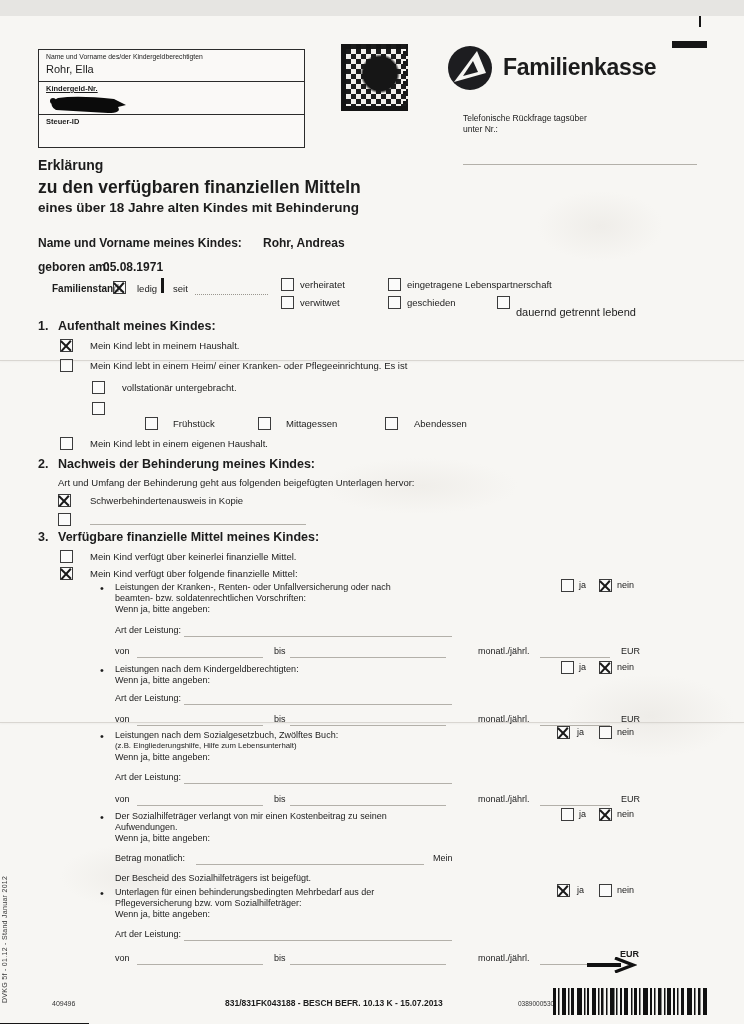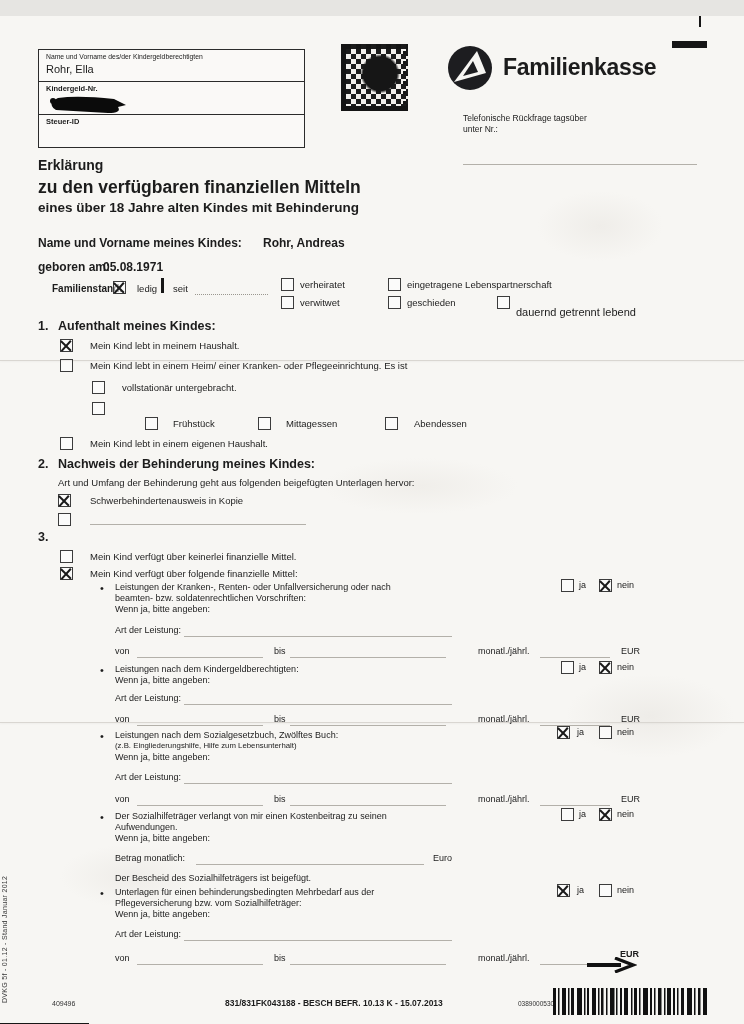--- a/index.html
+++ b/index.html
@@ -48,21 +48,21 @@
 
   <div class="fold" style="top:344px;"></div>
   <div class="fold" style="top:706px;"></div>
 
   <div class="infobox">
     <div class="div" style="top:31px;"></div>
     <div class="div" style="top:64px;"></div>
   </div>
   <div class="t" style="left:46px;top:37px;font-size:6.8px;">Name und Vorname des/der Kindergeldberechtigten</div>
   <div class="t" style="left:46px;top:47px;font-size:11px;">Rohr, Ella</div>
-  <div class="t" style="left:46px;top:68px;font-size:7.5px;font-weight:600;">Kindergeld-Nr.</div>
+  <div class="t" style="left:46px;top:68px;font-size:7.5px;font-weight:600;text-decoration:underline;">Kindergeld-Nr.</div>
   <svg style="position:absolute;left:48px;top:77px;" width="90" height="22" viewBox="0 0 90 22">
     <path d="M4 8 Q2 14 8 17 L60 20 Q74 20 70 14 L78 12 L66 6 Q30 2 10 5 Z" fill="#0b0b0b"></path>
     <circle cx="5" cy="8" r="3" fill="#0b0b0b"></circle>
   </svg>
   <div class="t" style="left:46px;top:101px;font-size:7.5px;font-weight:600;">Steuer-ID</div>
 
   <div class="dm"></div>
 
   <svg style="position:absolute;left:448px;top:30px;" width="44" height="44" viewBox="0 0 44 44">
     <circle cx="22" cy="22" r="22" fill="#1d1d20"></circle>
@@ -121,20 +121,21 @@
 
   <div class="t b" style="left:38px;top:441px;font-size:12.5px;">2.</div>
   <div class="t b" style="left:58px;top:441px;font-size:12.5px;">Nachweis der Behinderung meines Kindes:</div>
   <div class="t" style="left:58px;top:461px;font-size:9.5px;">Art und Umfang der Behinderung geht aus folgenden beigefügten Unterlagen hervor:</div>
   <span class="cb checked" style="left:58px;top:478px;"></span>
   <div class="t" style="left:90px;top:479px;font-size:9.5px;">Schwerbehindertenausweis in Kopie</div>
   <span class="cb" style="left:58px;top:497px;"></span>
   <div class="ln" style="left:90px;top:507px;width:216px;"></div>
 
   <div class="t b" style="left:38px;top:514px;font-size:12.5px;">3.</div>
+  <div class="t b" style="left:58px;top:514px;font-size:12.5px;">Verfügbare finanzielle Mittel meines Kindes:</div>
   <span class="cb" style="left:60px;top:534px;"></span>
   <div class="t" style="left:90px;top:535px;font-size:9.5px;">Mein Kind verfügt über keinerlei finanzielle Mittel.</div>
   <span class="cb checked" style="left:60px;top:551px;"></span>
   <div class="t" style="left:90px;top:552px;font-size:9.5px;">Mein Kind verfügt über folgende finanzielle Mittel:</div>
 
   <div class="bullet" style="left:100px;top:569px;">•</div>
   <div class="t" style="left:115px;top:566px;font-size:9px;">Leistungen der Kranken-, Renten- oder Unfallversicherung oder nach</div>
   <div class="t" style="left:115px;top:577px;font-size:9px;">beamten- bzw. soldatenrechtlichen Vorschriften:</div>
   <div class="t" style="left:115px;top:588px;font-size:9px;">Wenn ja, bitte angeben:</div>
   <span class="cb" style="left:561px;top:563px;"></span>
@@ -189,21 +190,21 @@
   <div class="bullet" style="left:100px;top:798px;">•</div>
   <div class="t" style="left:115px;top:795px;font-size:9px;">Der Sozialhilfeträger verlangt von mir einen Kostenbeitrag zu seinen</div>
   <div class="t" style="left:115px;top:806px;font-size:9px;">Aufwendungen.</div>
   <div class="t" style="left:115px;top:817px;font-size:9px;">Wenn ja, bitte angeben:</div>
   <span class="cb" style="left:561px;top:792px;"></span>
   <div class="t" style="left:579px;top:793px;font-size:9px;">ja</div>
   <span class="cb checked" style="left:599px;top:792px;"></span>
   <div class="t" style="left:617px;top:793px;font-size:9px;">nein</div>
   <div class="t" style="left:115px;top:837px;font-size:9px;">Betrag monatlich:</div>
   <div class="ln" style="left:196px;top:847px;width:228px;"></div>
-  <div class="t" style="left:433px;top:837px;font-size:9px;">Euro</div>
+  <div class="t" style="left:433px;top:837px;font-size:9px;">Mein</div>
   <div class="t" style="left:115px;top:857px;font-size:9px;">Der Bescheid des Sozialhilfeträgers ist beigefügt.</div>
 
   <div class="bullet" style="left:100px;top:874px;">•</div>
   <div class="t" style="left:115px;top:871px;font-size:9px;">Unterlagen für einen behinderungsbedingten Mehrbedarf aus der</div>
   <div class="t" style="left:115px;top:882px;font-size:9px;">Pflegeversicherung bzw. vom Sozialhilfeträger:</div>
   <div class="t" style="left:115px;top:893px;font-size:9px;">Wenn ja, bitte angeben:</div>
   <span class="cb checked" style="left:557px;top:868px;"></span>
   <div class="t" style="left:577px;top:869px;font-size:9px;">ja</div>
   <span class="cb" style="left:599px;top:868px;"></span>
   <div class="t" style="left:617px;top:869px;font-size:9px;">nein</div>

